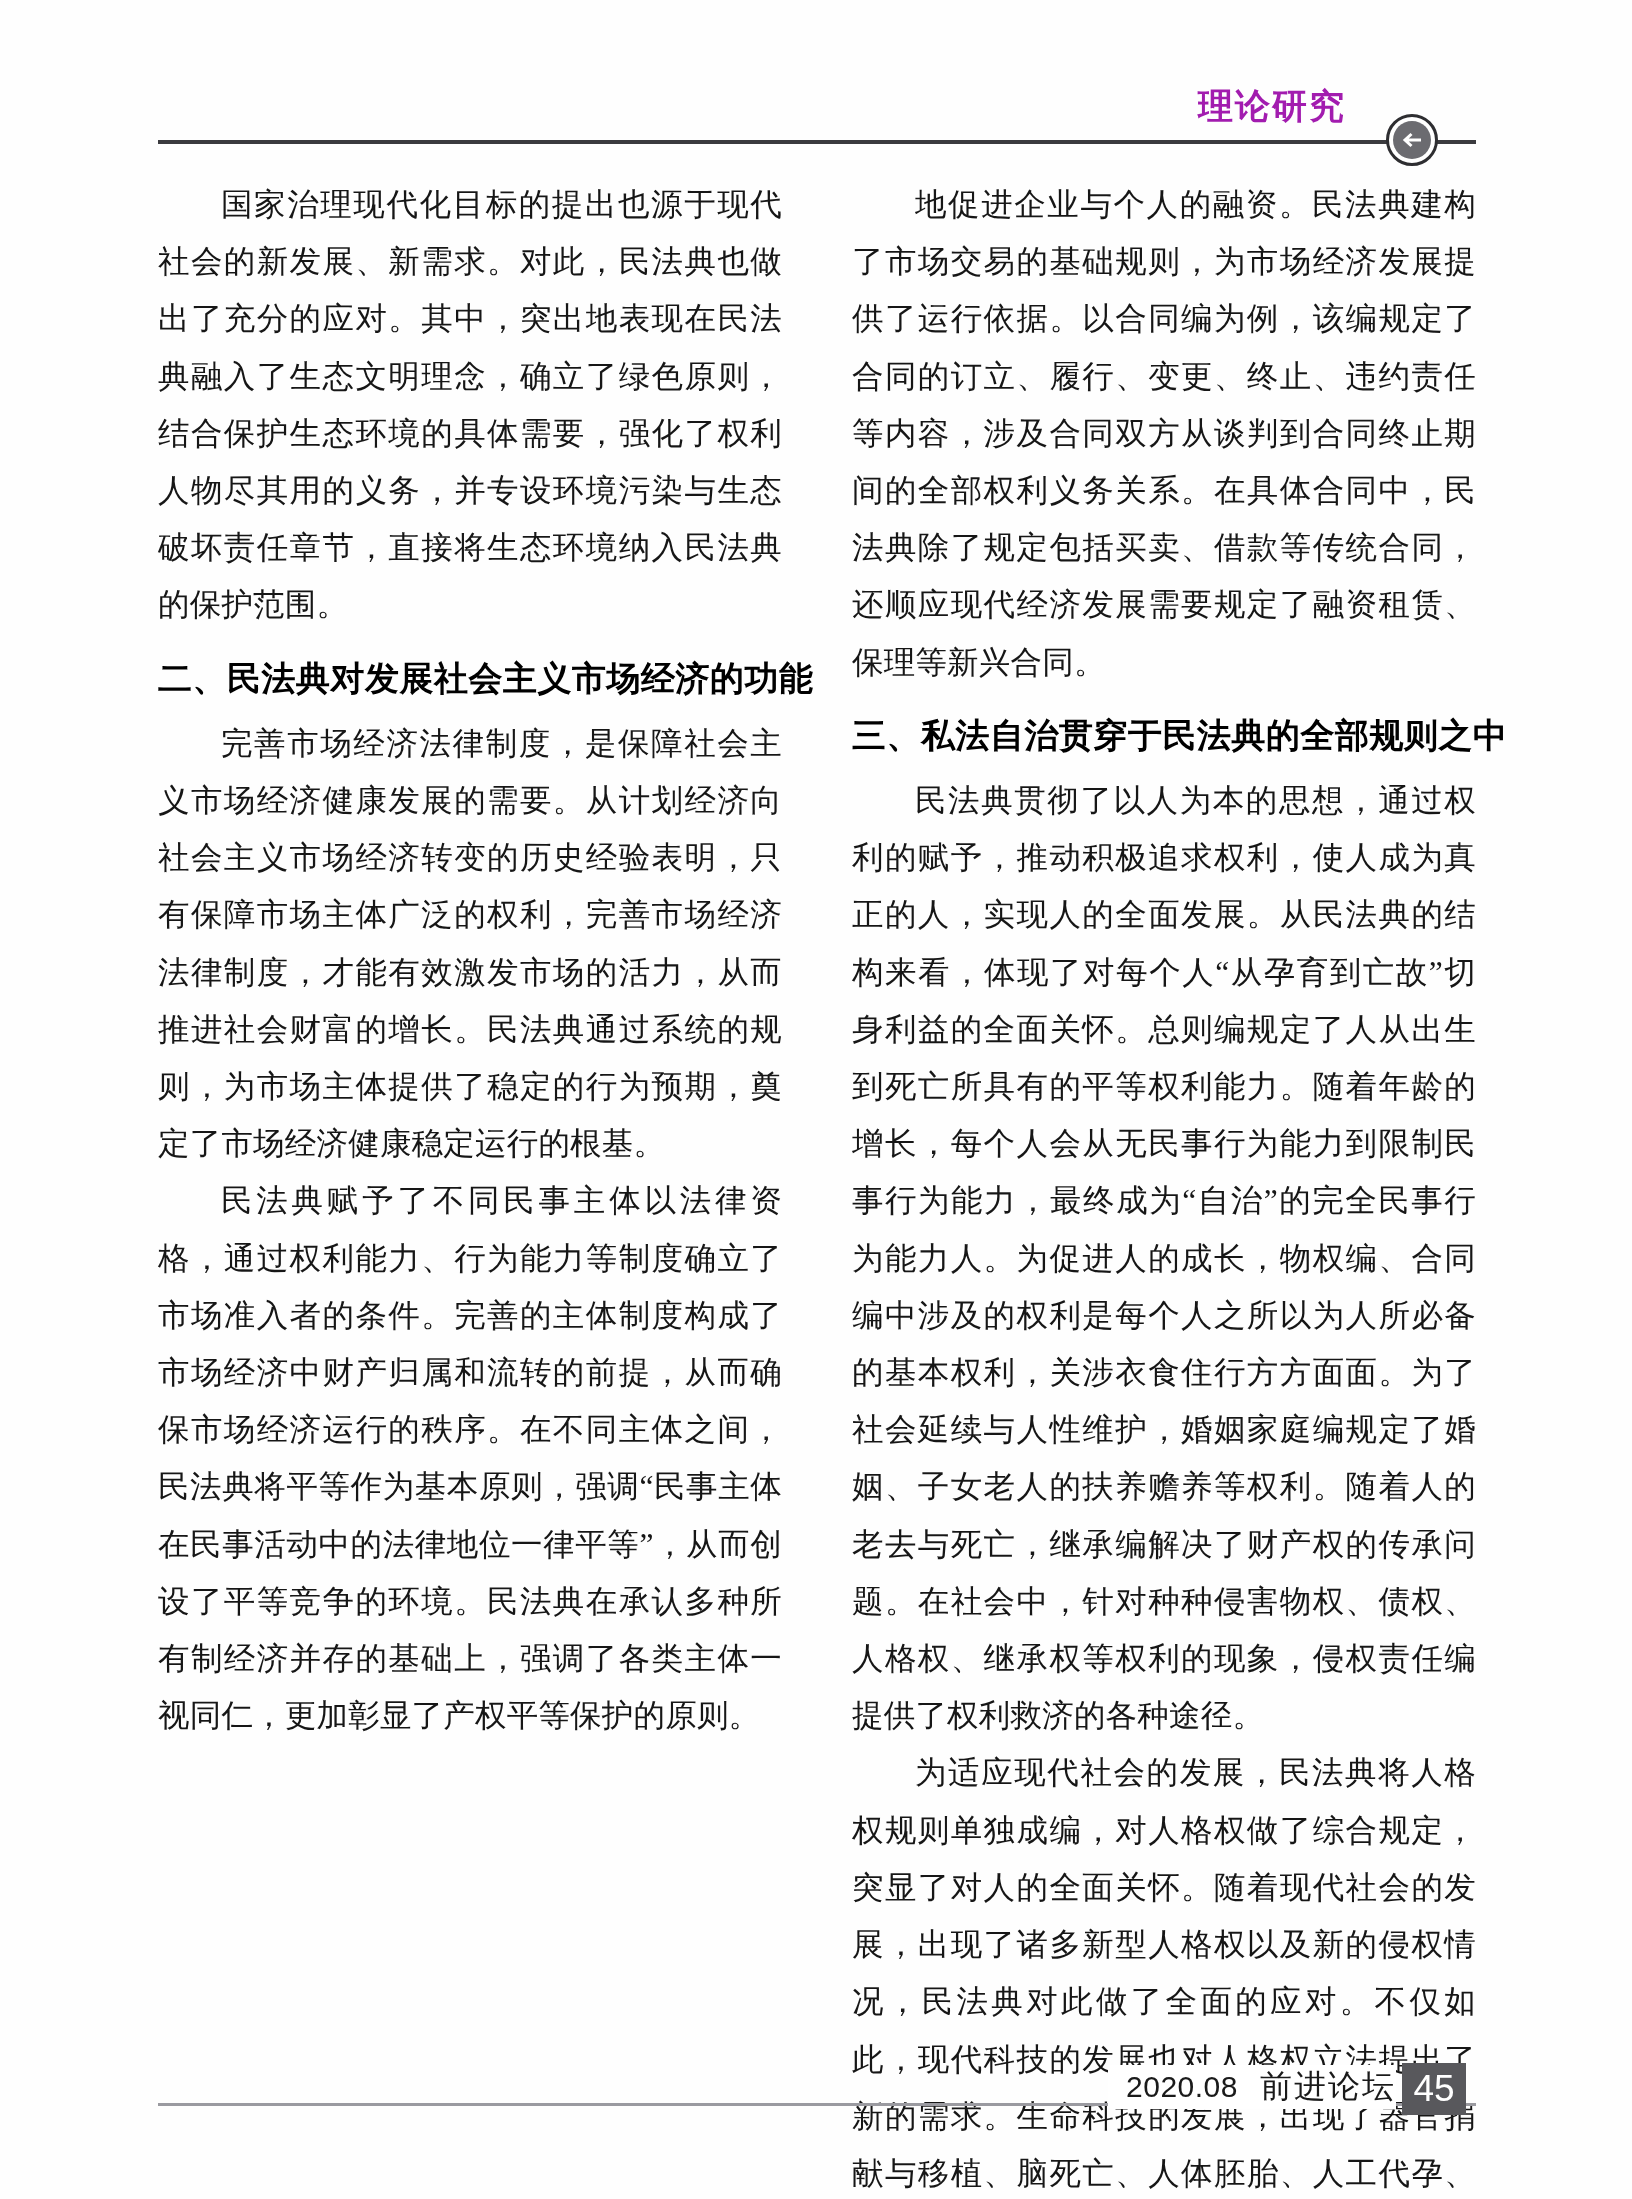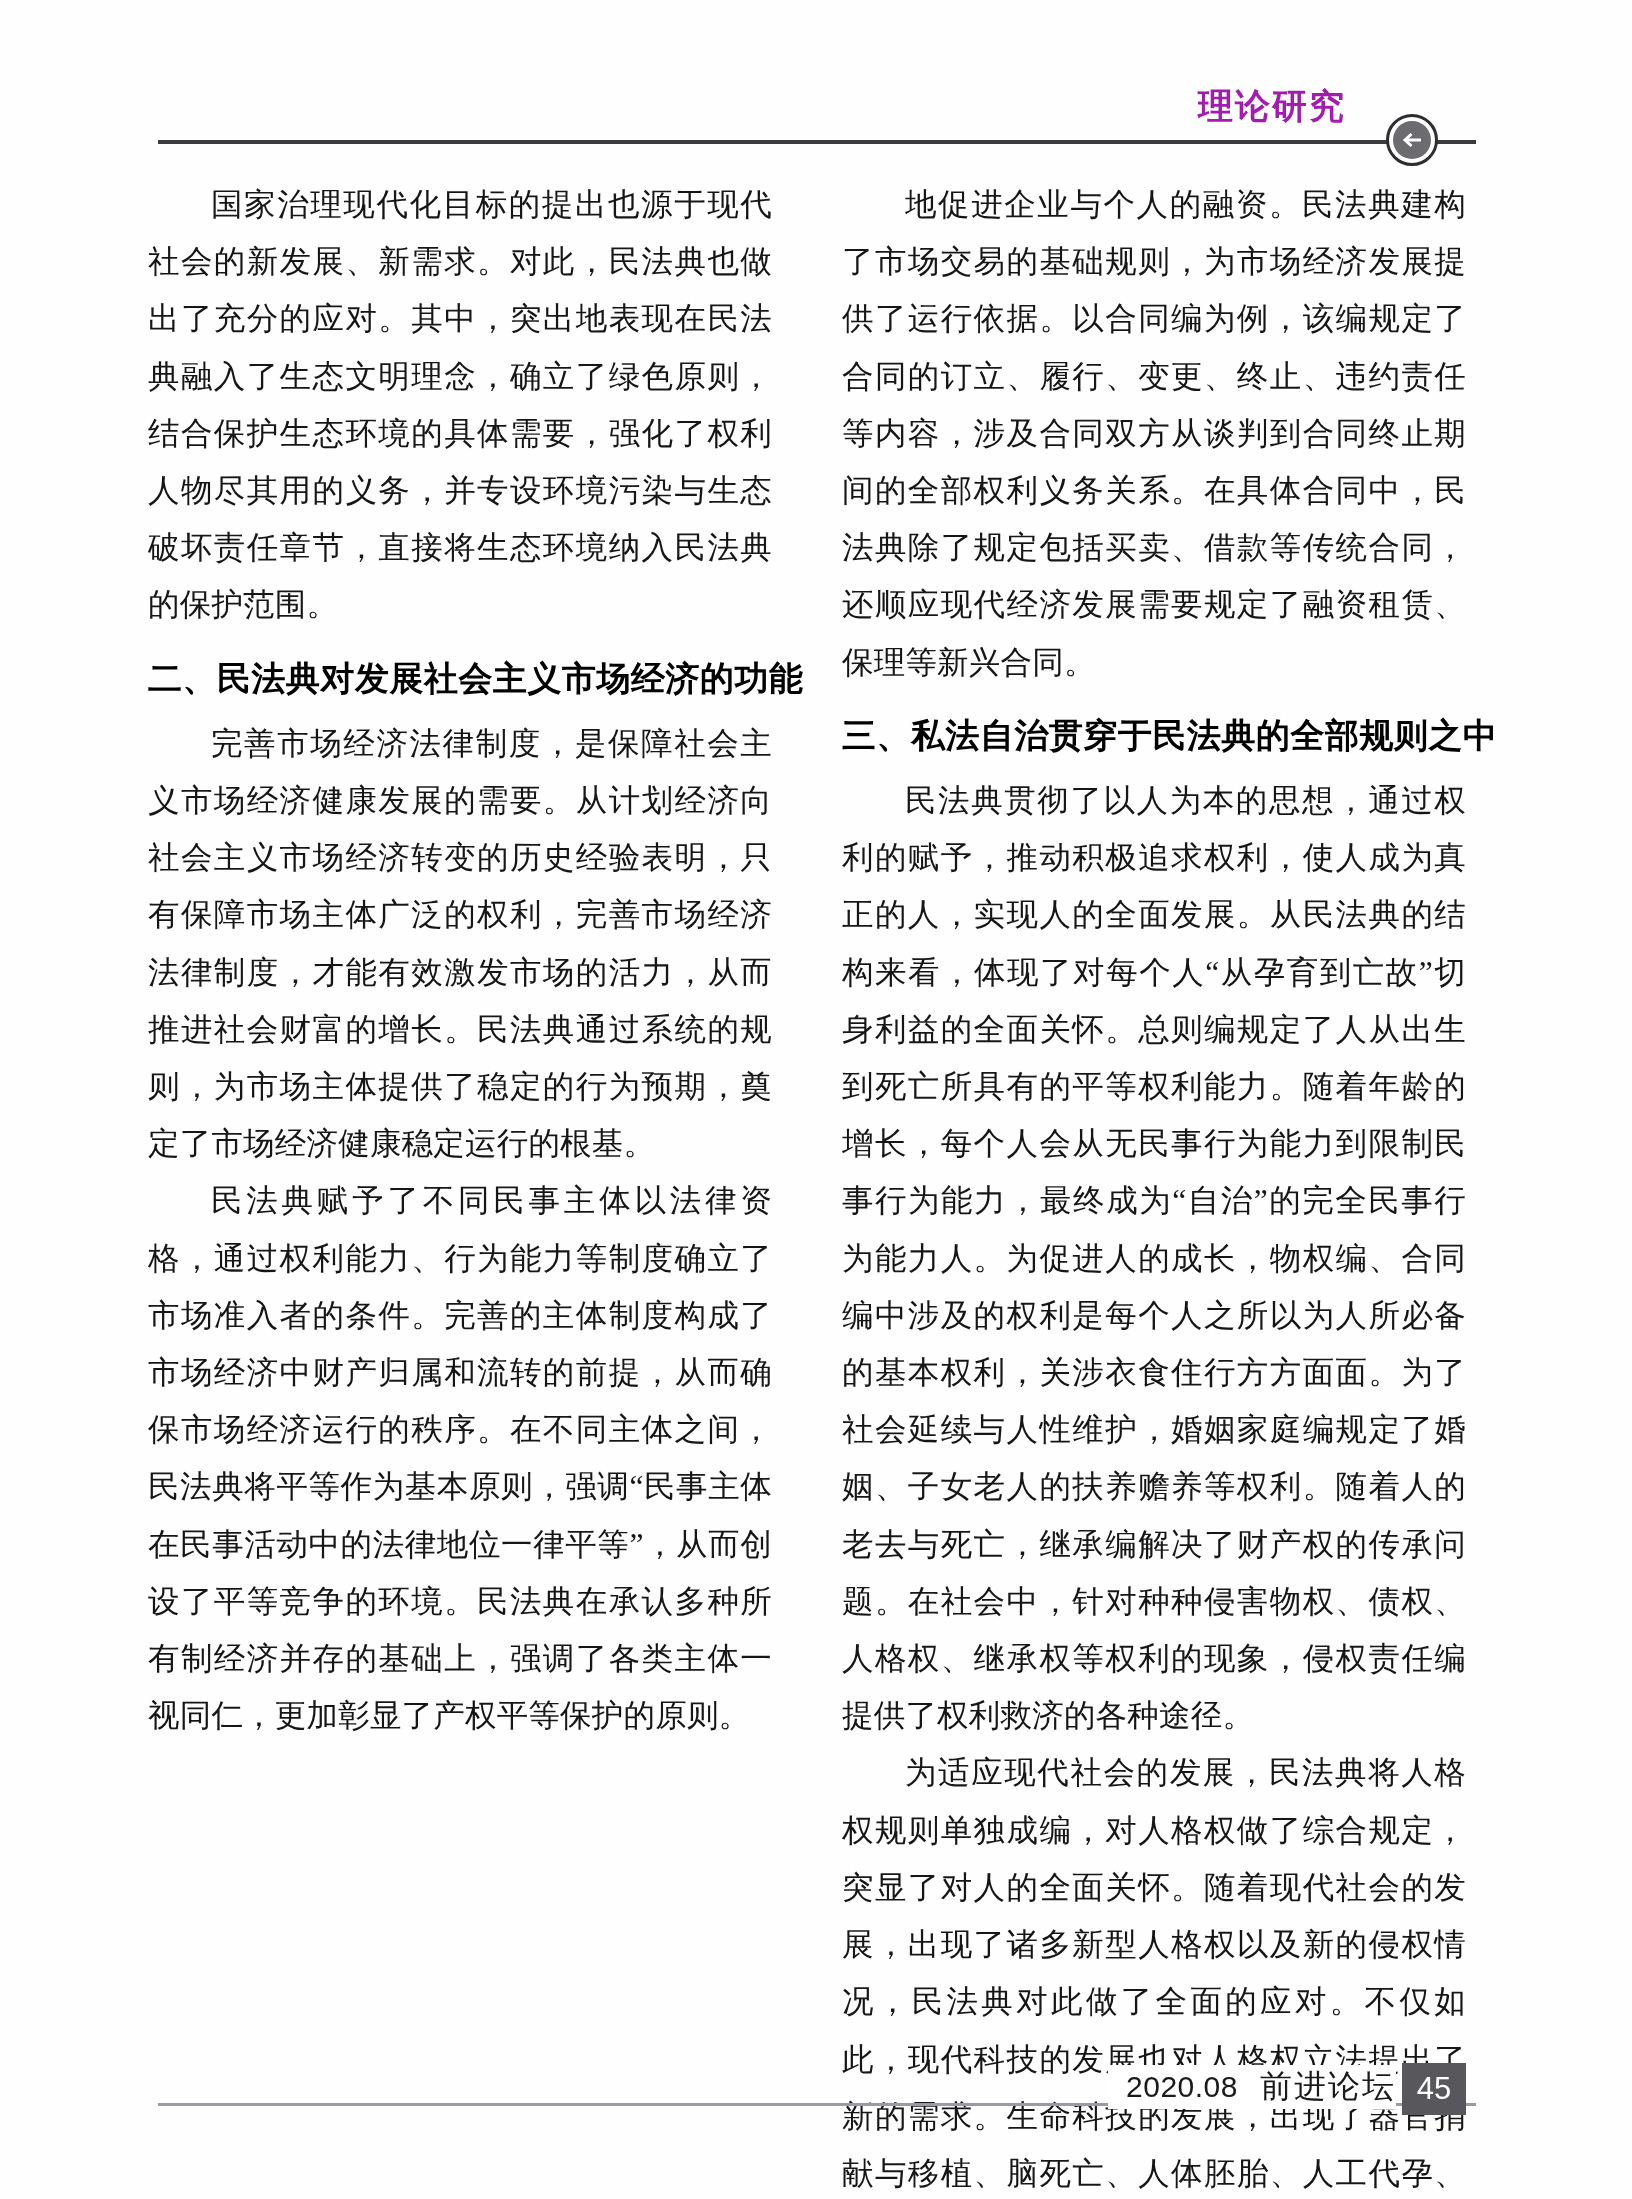--- a/index.html
+++ b/index.html
@@ -70,21 +70,21 @@
     background: #6b6b70;
     display: flex;
     align-items: center;
     justify-content: center;
   }
   .header-arrow-badge svg { display: block; }
 
   
   .columns {
     position: absolute;
-    left: 148px;
+    left: 158px;
     top: 176px;
     width: 1318px;
     height: 1830px;
     display: flex;
     gap: 70px;
   }
   .col {
     width: 624px;
     position: relative;
   }
@@ -160,21 +160,21 @@
     position: absolute;
     right: 10px;
     top: -2px;
     width: 64px;
     height: 52px;
     background: #58585c;
     color: #ffffff;
     display: flex;
     align-items: center;
     justify-content: center;
-    font-size: 31px;
+    font-size: 37px;
     font-family: "Liberation Sans", "DejaVu Sans", sans-serif;
     z-index: 3;
   }
 </style>
 </head>
 <body>
 
 <div class="page">
 
   <div class="header">

